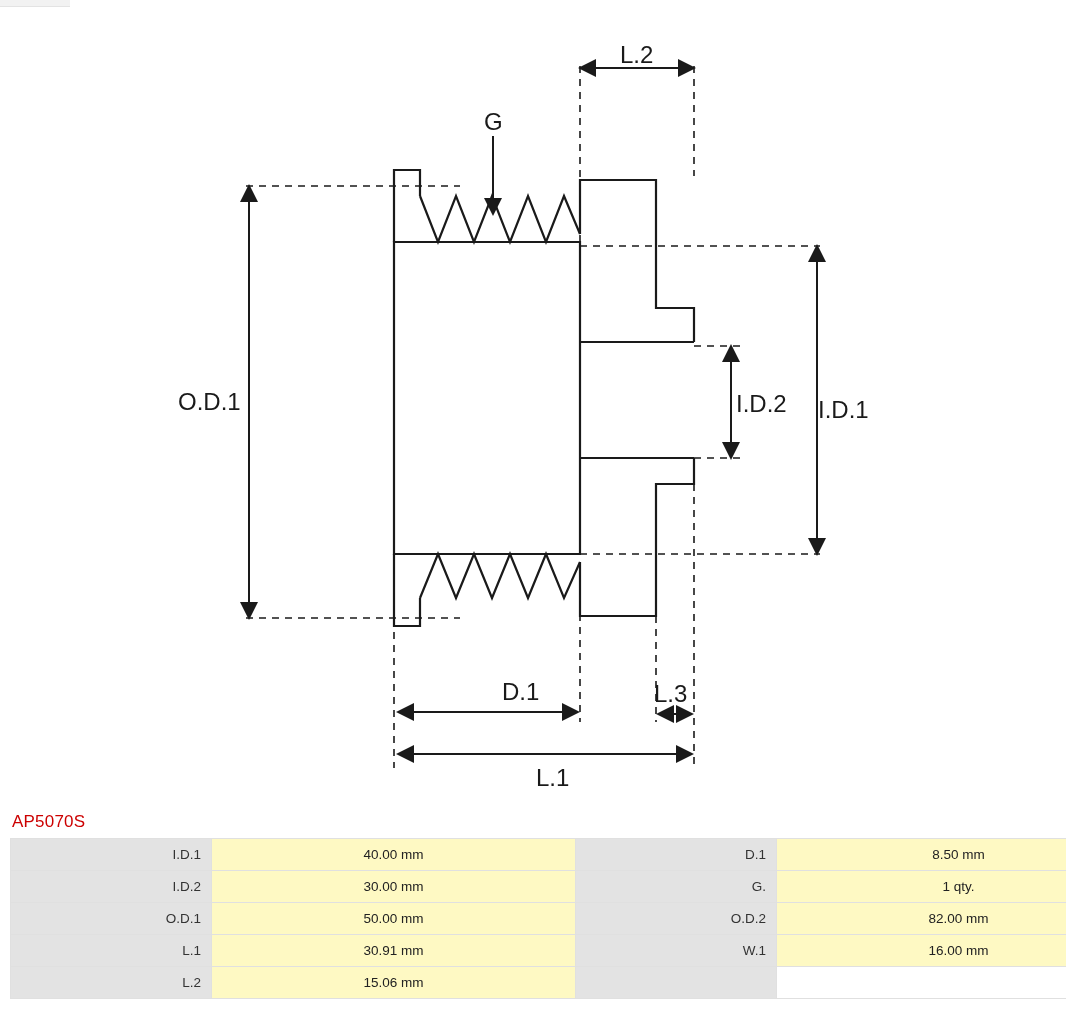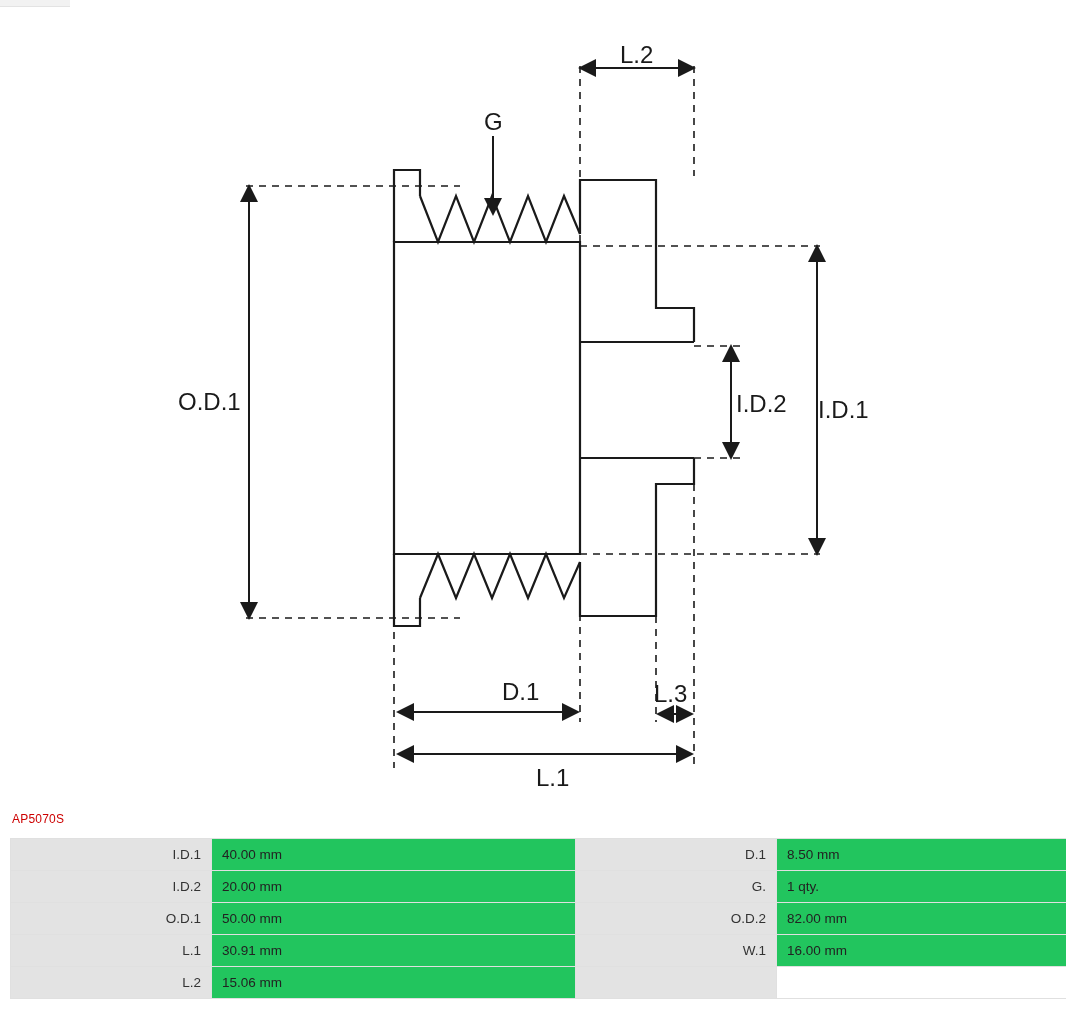--- a/index.html
+++ b/index.html
@@ -36,21 +36,21 @@
     width: 1066px;
     height: 790px;
   }
   .drawing svg {
     display: block;
   }
   .part-code {
     position: absolute;
     left: 12px;
     top: 812px;
-    font-size: 12px;
+    font-size: 17px;
     color: #cc0000;
     letter-spacing: 0.2px;
     text-align: center;
   }
   .spec-table {
     position: absolute;
     left: 10px;
     top: 838px;
     width: 1046px;
     border-collapse: collapse;
@@ -63,22 +63,22 @@
     padding: 0 10px;
     vertical-align: middle;
   }
   .spec-table td.label {
     background: #e3e3e3;
     text-align: right;
     color: #333333;
     width: 180px;
   }
   .spec-table td.value {
-    background: #22c55e;
-    text-align: left;
+    background: #fef9c3;
+    text-align: center;
     color: #222222;
     width: 343px;
   }
   .spec-table td.empty {
     background: #e3e3e3;
   }
   .spec-table td.empty-value {
     background: #ffffff;
   }
   text {
@@ -171,21 +171,21 @@
   <table class="spec-table">
     <tbody>
       <tr>
         <td class="label">I.D.1</td>
         <td class="value">40.00 mm</td>
         <td class="label">D.1</td>
         <td class="value">8.50 mm</td>
       </tr>
       <tr>
         <td class="label">I.D.2</td>
-        <td class="value">20.00 mm</td>
+        <td class="value">30.00 mm</td>
         <td class="label">G.</td>
         <td class="value">1 qty.</td>
       </tr>
       <tr>
         <td class="label">O.D.1</td>
         <td class="value">50.00 mm</td>
         <td class="label">O.D.2</td>
         <td class="value">82.00 mm</td>
       </tr>
       <tr>

